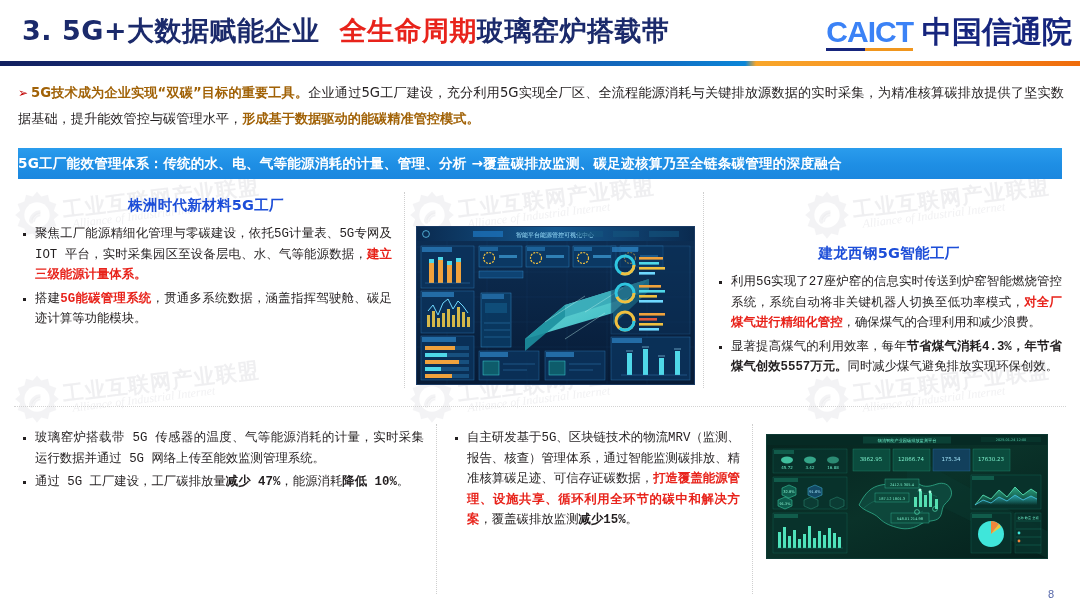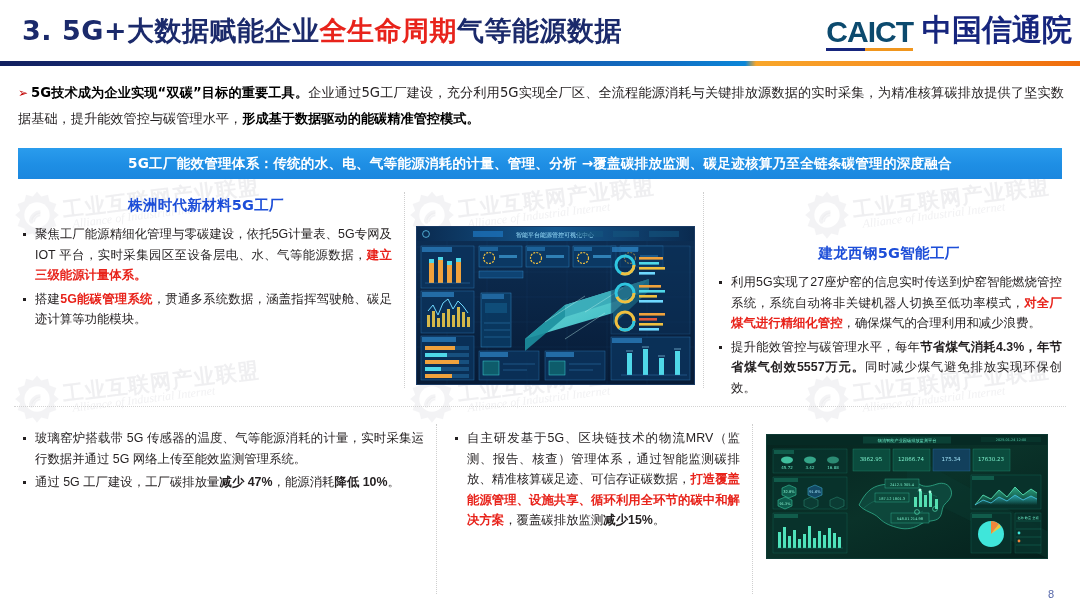--- a/index.html
+++ b/index.html
@@ -34,54 +34,54 @@
   }
 
   
   .header{position:absolute;left:0;top:0;width:1080px;height:70px;z-index:4;}
   .title{
     position:absolute;left:22px;top:13px;
     font-size:27px;font-weight:bold;color:#1b2a6b;
     white-space:nowrap;letter-spacing:.5px;
     font-family:"DejaVu Sans",sans-serif;
   }
-  .title .red{color:#e8231b;}
+  .title .red{color:#e8231b;margin-left:20px;}
   .logo{position:absolute;right:8px;top:14px;height:34px;display:flex;align-items:flex-end;}
   .logo .caict{
-    position:relative;font-size:30px;font-weight:bold;color:#0c4a6e;
+    position:relative;font-size:30px;font-weight:bold;color:#3b82f6;
     letter-spacing:-1px;font-family:"Liberation Sans",sans-serif;line-height:32px;
   }
   .logo .caict:after{
     content:"";position:absolute;left:0;right:0;bottom:-3px;height:3px;
     background:linear-gradient(90deg,#16257d 0%,#16257d 45%,#f0961e 45%,#f0961e 100%);
   }
   .logo .cn{
     font-size:30px;font-weight:bold;color:#16257d;margin-left:9px;
-    font-family:Liberation Mono, monospace;line-height:32px;
+    font-family:Liberation Sans, sans-serif;line-height:32px;
   }
   .hrule{
     position:absolute;left:0;top:61px;width:1080px;height:5px;
     background:linear-gradient(90deg,#12205f 0%,#1a3a8f 30%,#1170c4 62%,#0b86d8 69%,#f8a62a 70%,#f68b1f 86%,#ef6c0b 100%);
     z-index:4;
   }
 
   
   .lead{
     position:absolute;left:18px;top:80px;width:1046px;
     font-size:13.2px;line-height:25px;color:#231f20;
     z-index:4;font-family:"DejaVu Sans",sans-serif;text-align:justify;
   }
   .lead .arrow{color:#c00000;font-weight:bold;font-size:12px;margin-right:3px;}
-  .lead b.red{color:#000000;font-weight:bold;}
+  .lead b.red{color:#a16207;font-weight:bold;}
 
   
   .banner{
     position:absolute;left:18px;top:148px;width:1044px;height:31px;
     background:linear-gradient(180deg,#2a9ced 0%,#1e8ee4 55%,#1b87df 100%);
-    z-index:4;display:flex;align-items:center;justify-content:center;
+    z-index:4;display:flex;align-items:center;justify-content:flex-start;
   }
   .banner span{
     color:#ffffff;font-size:13.6px;font-weight:bold;letter-spacing:.2px;
     white-space:nowrap;font-family:"DejaVu Sans",sans-serif;
   }
 
   
   .vdiv{
     position:absolute;width:0;border-left:1px dotted #cfcfcf;z-index:3;
   }
@@ -93,21 +93,21 @@
   .block{position:absolute;z-index:4;}
   .blk-title{
     text-align:center;font-size:14.5px;font-weight:bold;color:#1d4ed8;
     letter-spacing:.3px;margin-bottom:9px;font-family:"DejaVu Sans",sans-serif;
     white-space:nowrap;
   }
   ul.bl{margin:0;padding:0;list-style:none;}
   ul.bl li{
     position:relative;padding-left:15px;margin-bottom:3px;
     font-size:12.4px;line-height:20.5px;color:#231f20;
-    text-align:justify;font-family:Liberation Sans, sans-serif;
+    text-align:justify;font-family:Liberation Mono, monospace;
   }
   ul.bl li:before{
     content:"";position:absolute;left:3px;top:9px;width:3px;height:3px;
     background:#231f20;border-radius:0;
   }
   ul.bl li.redbul:before{background:#e8231b;}
   b.red{color:#e8231b;font-weight:bold;}
   b.blk{color:#231f20;font-weight:bold;}
 
   
@@ -204,21 +204,21 @@
         <path d="M26 40a10 10 0 0 1 10-10" stroke="#e3e3e6" stroke-width="2.4" fill="none"></path>
         <path d="M28.5 40a7.5 7.5 0 0 1 7.5-7.5" stroke="#ebebee" stroke-width="2.2" fill="none"></path>
         <circle cx="25.5" cy="40" r="2.4" fill="#ebebee"></circle>
       </svg>
       <div class="wm-cn">工业互联网产业联盟</div>
       <div class="wm-en">Alliance of Industrial Internet</div>
     </div>
   </div>
 
   <div class="header">
-    <div class="title"><span>3.  5G+大数据赋能企业</span><span class="red">全生命周期</span><span>气等能源数据</span></div>
+    <div class="title"><span>3.  5G+大数据赋能企业</span><span class="red">全生命周期</span><span>玻璃窑炉搭载带</span></div>
     <div class="logo">
       <span class="caict">CAICT</span>
       <span class="cn">中国信通院</span>
     </div>
   </div>
   <div class="hrule"></div>
 
   <div class="lead"><span class="arrow">➢</span><b class="red">5G技术成为企业实现“双碳”目标的重要工具。</b><span>企业通过5G工厂建设，充分利用5G实现全厂区、全流程能源消耗与关键排放源数据的实时采集，为精准核算碳排放提供了坚实数据基础，提升能效管控与碳管理水平，</span><b class="red">形成基于数据驱动的能碳精准管控模式。</b></div>
 
   <div class="banner">
@@ -236,21 +236,21 @@
     <ul class="bl">
       <li><span>聚焦工厂能源精细化管理与零碳建设，依托5G计量表、5G专网及 IOT 平台，实时采集园区至设备层电、水、气等能源数据，</span><b class="red">建立三级能源计量体系。</b></li>
       <li><span>搭建</span><b class="red">5G能碳管理系统</b><span>，贯通多系统数据，涵盖指挥驾驶舱、碳足迹计算等功能模块。</span></li>
     </ul>
   </div>
 
   <div class="block" style="left:716px;top:196px;width:346px;margin-top:48px;">
     <div class="blk-title">建龙西钢5G智能工厂</div>
     <ul class="bl">
       <li><span>利用5G实现了27座炉窑的信息实时传送到炉窑智能燃烧管控系统，系统自动将非关键机器人切换至低功率模式，</span><b class="red">对全厂煤气进行精细化管控</b><span>，确保煤气的合理利用和减少浪费。</span></li>
-      <li><span>提升能效管控与碳管理水平，每年</span><b class="blk">节省煤气消耗4.3%，年节省煤气创效5557万元。</b><span>同时减少煤气避免排放实现环保创效。</span></li>
+      <li><span>显著提高煤气的利用效率，每年</span><b class="blk">节省煤气消耗4.3%，年节省煤气创效5557万元。</b><span>同时减少煤气避免排放实现环保创效。</span></li>
     </ul>
   </div>
 
   <div class="block" style="left:20px;top:428px;width:404px;">
     <ul class="bl">
       <li><span>玻璃窑炉搭载带 5G 传感器的温度、气等能源消耗的计量，实时采集运行数据并通过 5G 网络上传至能效监测管理系统。</span></li>
       <li><span>通过 5G 工厂建设，工厂碳排放量</span><b class="blk">减少 47%</b><span>，能源消耗</span><b class="blk">降低 10%</b><span>。</span></li>
     </ul>
   </div>
 

